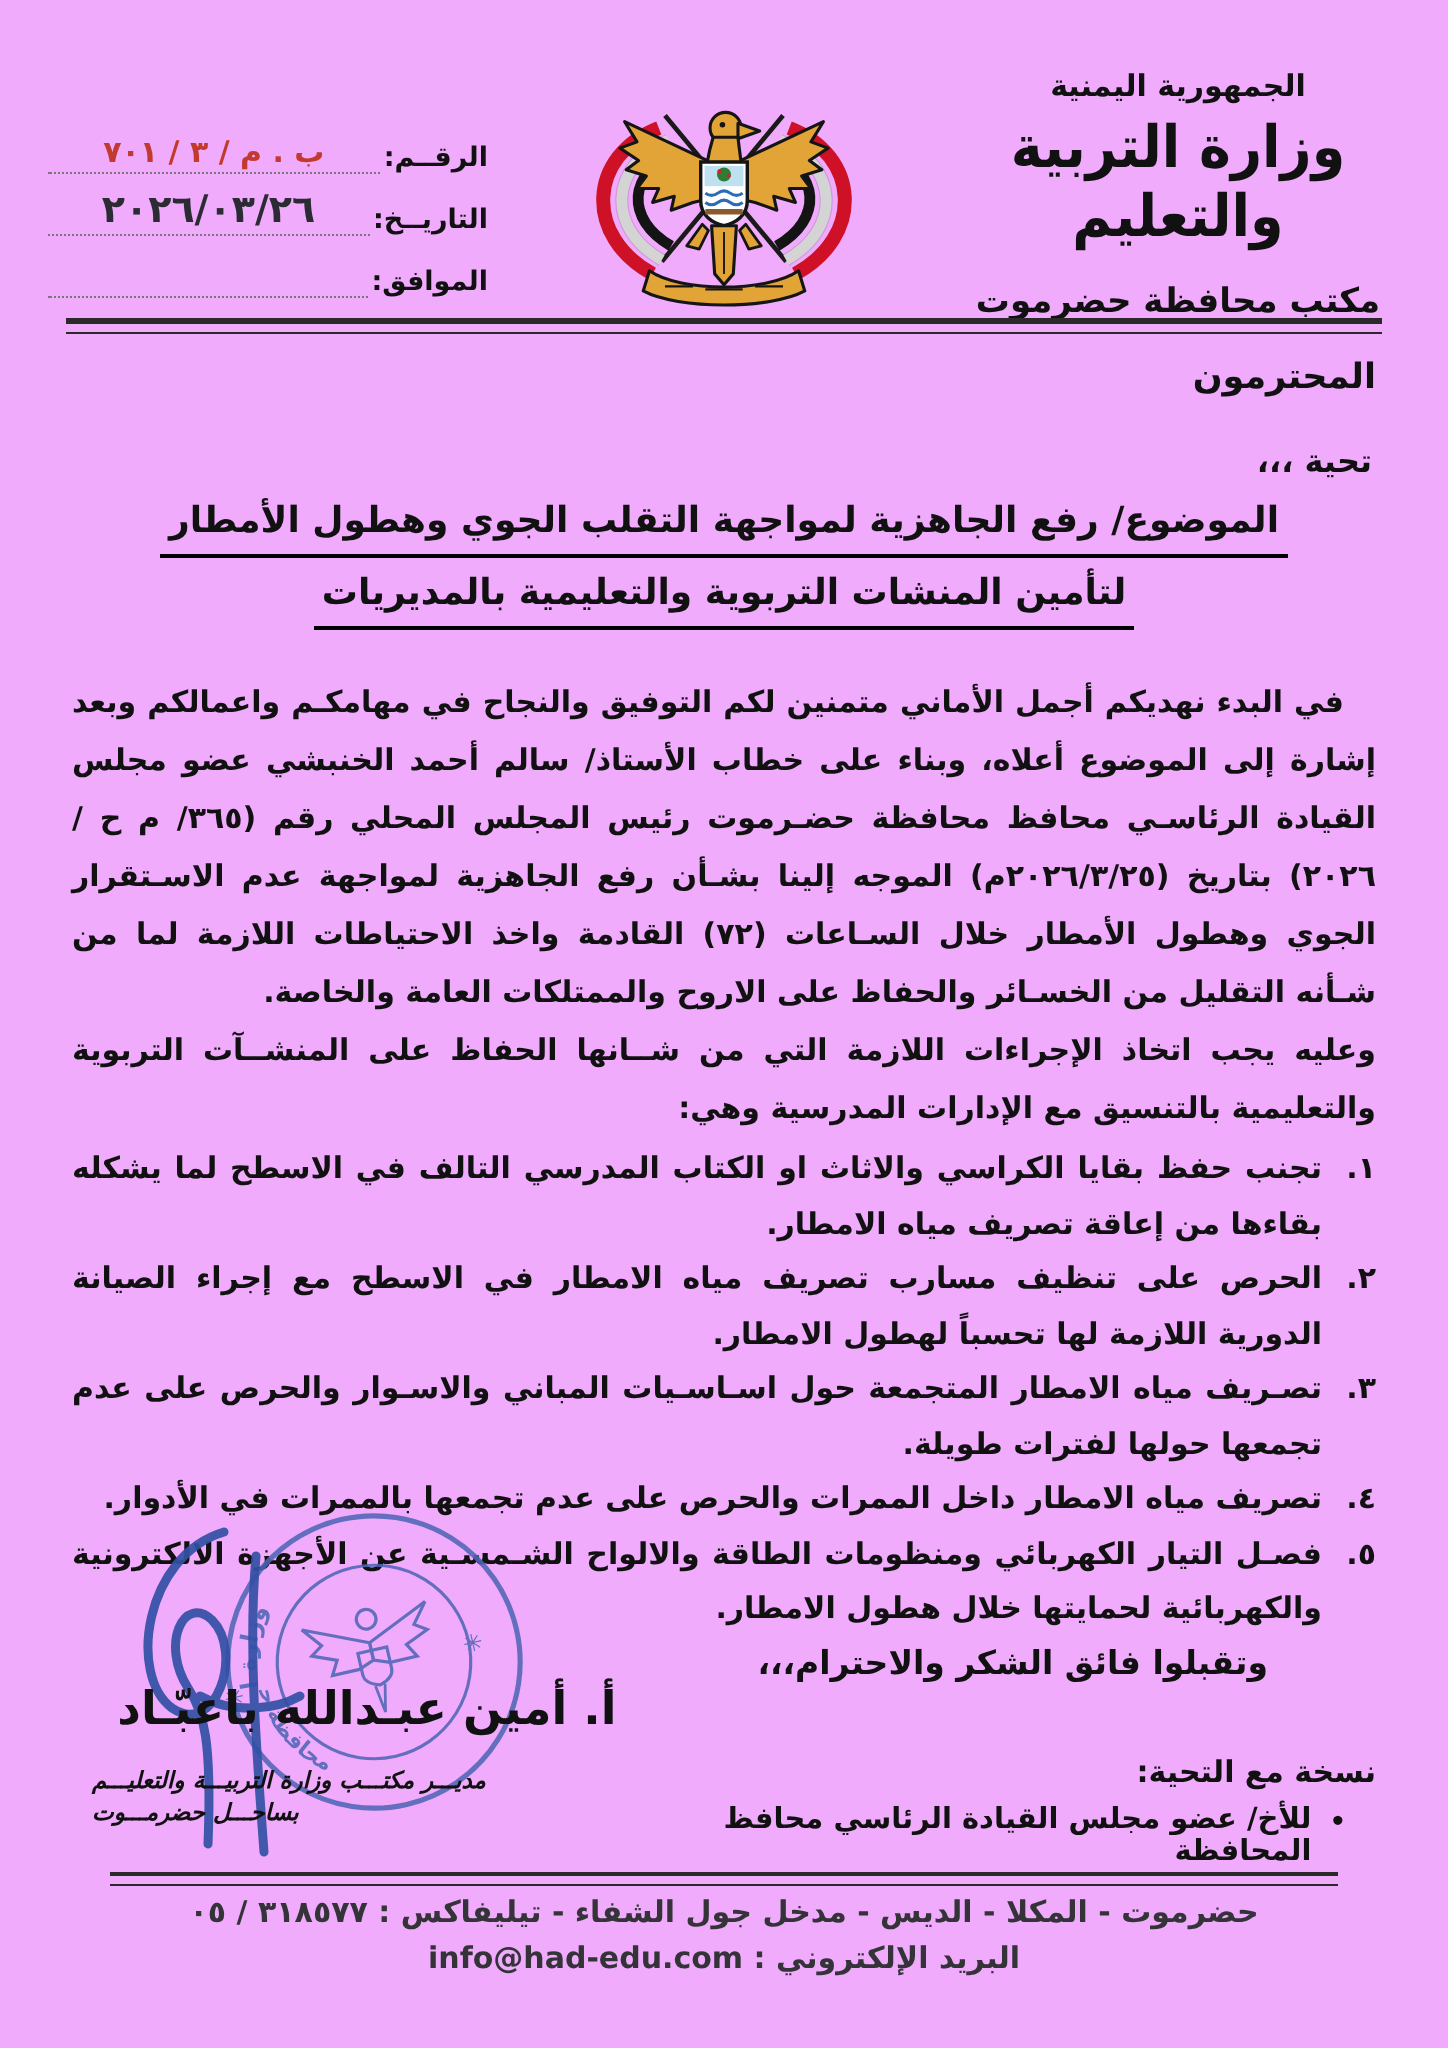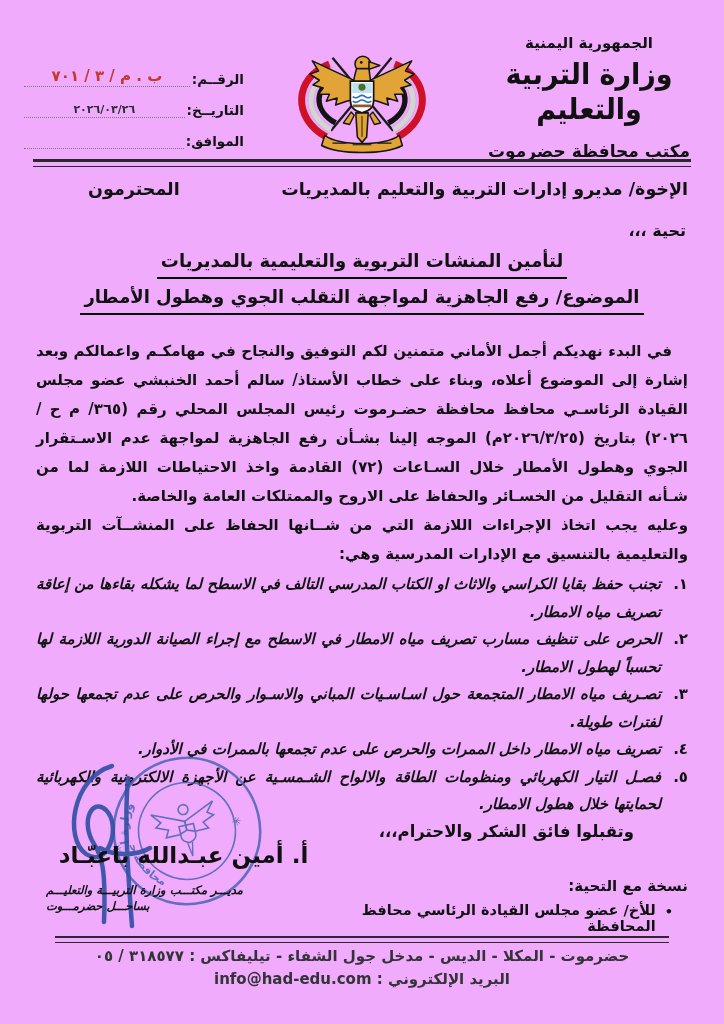--- a/index.html
+++ b/index.html
@@ -12,40 +12,40 @@
   .hdr-republic{font-size:15px;font-weight:bold;}
   .hdr-ministry{font-size:27px;font-weight:bold;line-height:1.2;margin-top:8px;transform:scaleY(1.08);}
   .hdr-office{font-size:17px;font-weight:bold;margin-top:16px;letter-spacing:.5px;}
   .emblem{position:absolute;top:36px;left:283px;width:158px;height:132px;}
   .hdr-left{position:absolute;top:56px;left:24px;width:220px;font-size:13.5px;font-weight:bold;}
   .fld-row{display:flex;align-items:flex-end;height:31px;}
   .fld-lbl{white-space:nowrap;padding-left:2px;margin-top:22px;}
   .fld-line{flex:1;border-bottom:1.6px dotted #777;text-align:center;line-height:1;padding-bottom:2px;}
   .vis-ltr{direction:ltr;unicode-bidi:bidi-override;display:inline-block;}
   .ink-red{color:#c23a2e;font-size:15px;font-weight:bold;}
-  .ink-dark{color:#2b2b33;font-size:11px;font-weight:bold;}
+  .ink-dark{color:#2b2b33;font-size:19px;font-weight:bold;}
   .rule{position:absolute;height:4px;border-top:3px solid #2a2a2a;border-bottom:1.6px solid #2a2a2a;}
   .rule-top{top:159px;left:33px;right:33px;}
   .rule-bottom{top:936px;left:55px;right:55px;border-top-width:2.5px;}
   
   .addr-row{position:absolute;top:179px;right:36px;left:36px;display:flex;justify-content:space-between;
             font-size:17.5px;font-weight:bold;padding-left:52px;}
   .greeting{position:absolute;top:221px;right:38px;font-size:16px;font-weight:bold;}
   .subject{position:absolute;top:250px;left:0;right:0;text-align:center;}
   .subject .sline{display:inline-block;font-size:18px;font-weight:bold;border-bottom:2.5px solid #000;
                   padding:0 4px 6px 4px;margin-bottom:7px;}
   
   .content{position:absolute;top:337px;right:36px;left:36px;font-size:15px;font-weight:bold;
            text-align:justify;line-height:29px;}
   .content p{margin:0;}
   .p-first{text-indent:16px;}
   .ilist{margin-top:2px;line-height:27.5px;}
   .li{display:flex;}
   .li-num{flex:none;width:27px;}
-  .li-text{flex:1;text-align:justify;font-style:italic;}
+  .li-text{flex:1;text-align:justify;}
   .closing{margin-top:6px;text-align:right;padding-left:0;padding-right:54px;font-size:16.5px;line-height:26px;}
   
   .sigblock{position:absolute;left:16px;top:750px;width:345px;height:188px;}
   .stamp{position:absolute;left:92px;top:2px;width:158px;height:158px;transform:rotate(-13deg);opacity:.88;}
   .signature{position:absolute;left:28px;top:2px;width:200px;height:184px;}
   .sig-name{position:absolute;left:0;top:92px;width:335px;text-align:center;font-size:23px;font-weight:bold;}
   .sig-title{position:absolute;left:30px;top:133px;width:265px;text-align:left;font-size:11.5px;
              font-weight:bold;line-height:15.5px;font-style:italic;}
   
   .ccblock{position:absolute;right:36px;top:877px;width:345px;font-weight:bold;}
@@ -121,28 +121,27 @@
     </div>
     <div class="fld-row">
       <span class="fld-lbl">الموافق:</span>
       <span class="fld-line"><span class="vis-ltr ink-dark"></span></span>
     </div>
   </div>
 
   <div class="rule rule-top"></div>
 
   <div class="addr-row">
-    <span>الإخوة/ مديرو إدارات التربية والتعليم بالمديريات</span>
     <span>المحترمون</span>
   </div>
   <div class="greeting">تحية ،،،</div>
 
   <div class="subject">
+    <div><span class="sline">الموضوع/ رفع الجاهزية لمواجهة التقلب الجوي وهطول الأمطار</span></div>
     <div><span class="sline">لتأمين المنشات التربوية والتعليمية بالمديريات</span></div>
-    <div><span class="sline">الموضوع/ رفع الجاهزية لمواجهة التقلب الجوي وهطول الأمطار</span></div>
   </div>
 
   <div class="content">
     <p class="p-first">في البدء نهديكم أجمل الأماني متمنين لكم التوفيق والنجاح في مهامكـم واعمالكم وبعد إشارة إلى الموضوع أعلاه، وبناء على خطاب الأستاذ/ سالم أحمد الخنبشي عضو مجلس القيادة الرئاسـي محافظ محافظة حضـرموت رئيس المجلس المحلي رقم (٣٦٥/ م ح / ٢٠٢٦) بتاريخ (٢٠٢٦/٣/٢٥م) الموجه إلينا بشـأن رفع الجاهزية لمواجهة عدم الاسـتقرار الجوي وهطول الأمطار خلال السـاعات (٧٢) القادمة واخذ الاحتياطات اللازمة لما من شـأنه التقليل من الخسـائر والحفاظ على الاروح والممتلكات العامة والخاصة.</p>
     <p>وعليه يجب اتخاذ الإجراءات اللازمة التي من شــانها الحفاظ على المنشــآت التربوية والتعليمية بالتنسيق مع الإدارات المدرسية وهي:</p>
     <div class="ilist">
       <div class="li">
         <span class="li-num">١.</span>
         <span class="li-text">تجنب حفظ بقايا الكراسي والاثاث او الكتاب المدرسي التالف في الاسطح لما يشكله بقاءها من إعاقة تصريف مياه الامطار.</span>
       </div>

